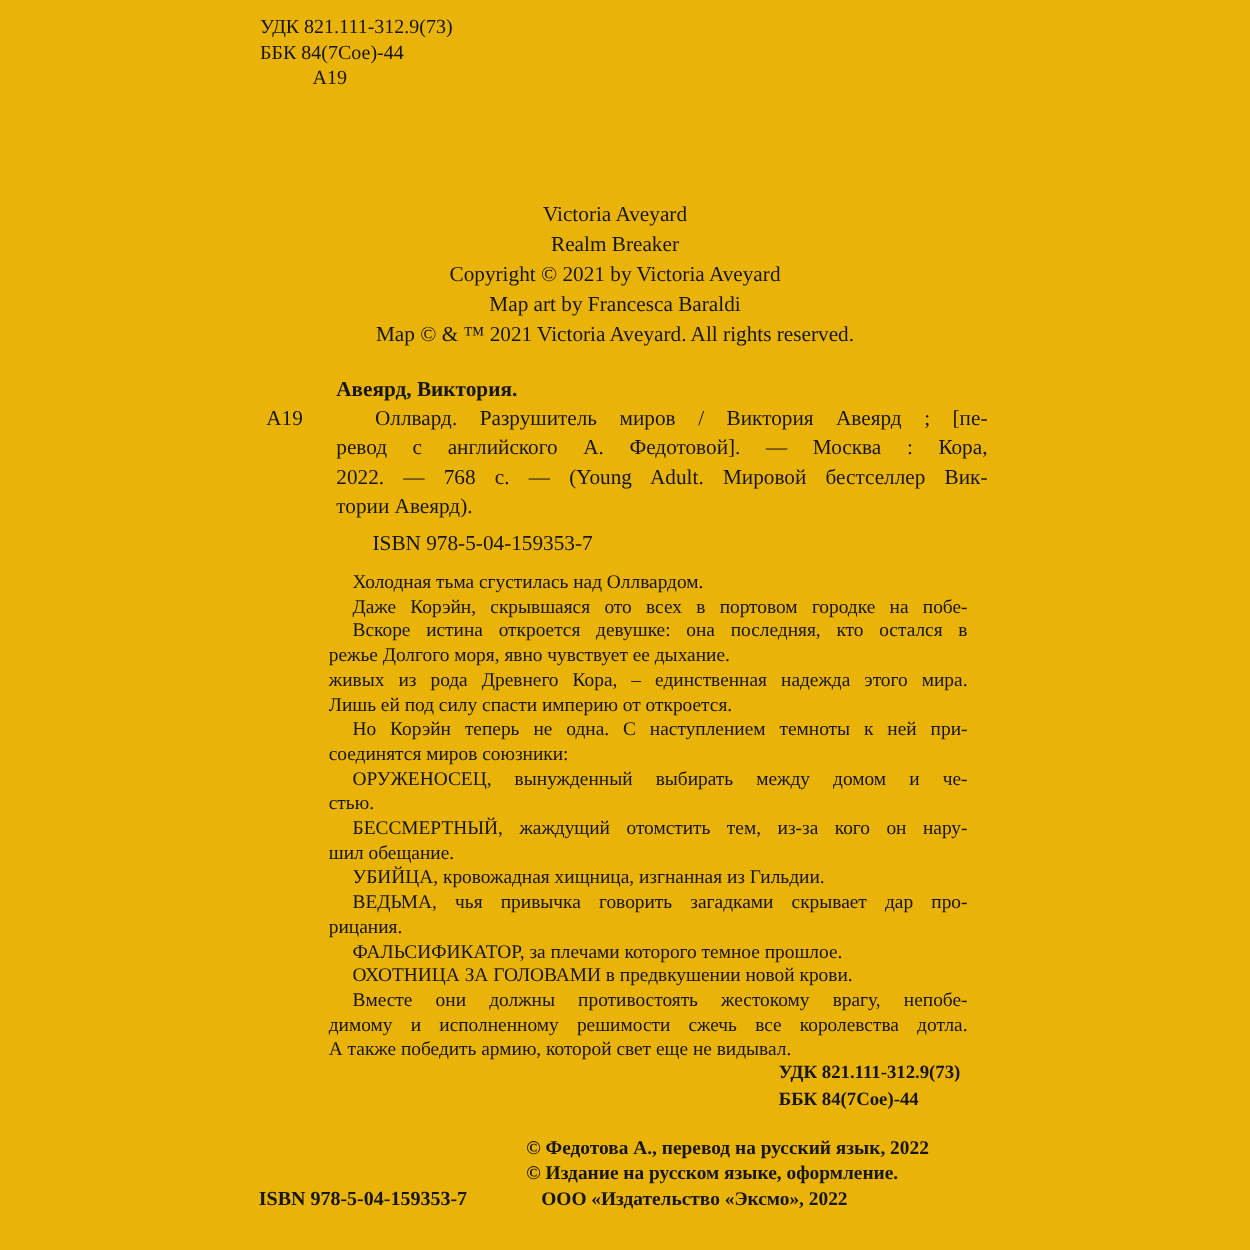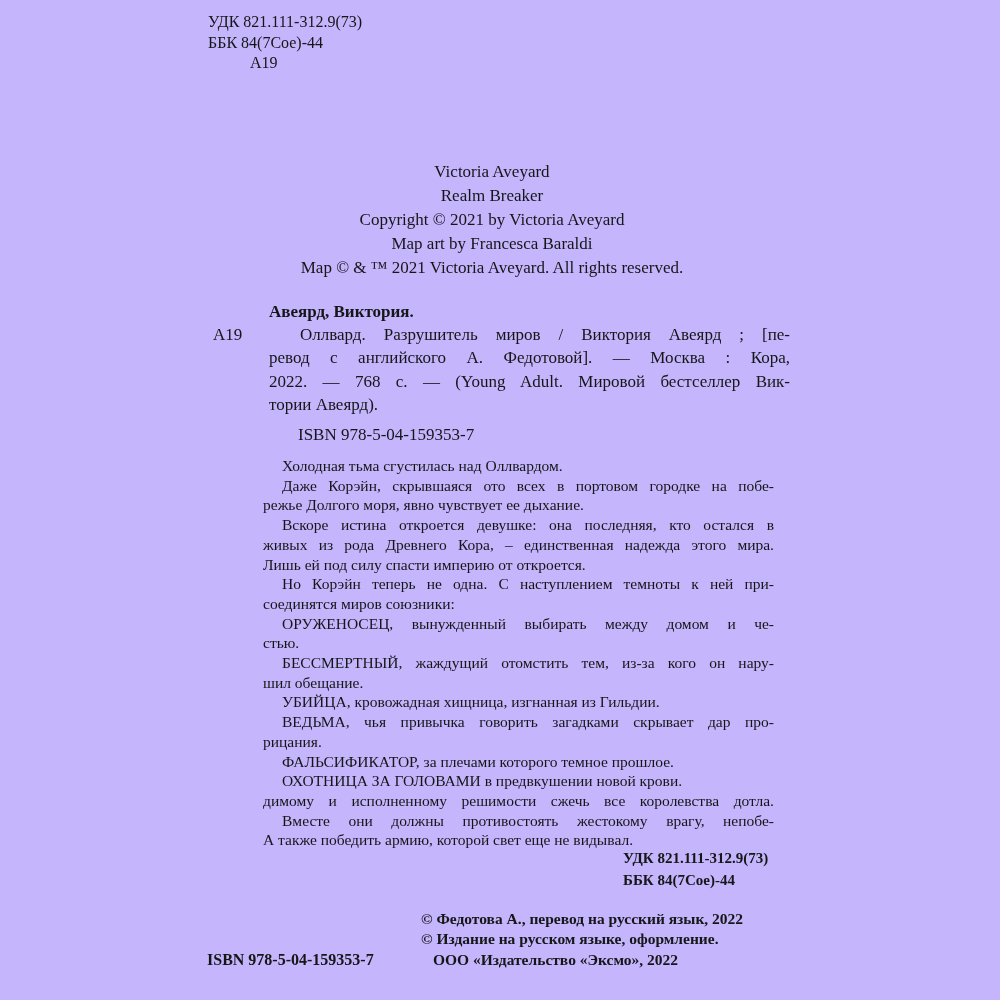--- a/index.html
+++ b/index.html
@@ -1,17 +1,17 @@
 <!DOCTYPE html>
 <html lang="ru"><head>
 <meta charset="utf-8">
 <style>
   html,body{margin:0;padding:0;background:#e8e8e8;}
   #page{
-    position:relative;width:1000px;height:1000px;background:#c4b5fd;
+    position:relative;width:1000px;height:1000px;background:#eab308;
     font-family:"Liberation Serif","DejaVu Serif",serif;color:#161616;
     overflow:hidden;margin:0 auto;
   }
   #page > div{position:absolute;}
   .line{white-space:nowrap;}
   
   .top-meta{left:208px;top:12px;font-size:16px;line-height:20.6px;}
   .top-meta .indent{padding-left:42px;}
   
   .english{left:192px;top:114px;width:600px;font-size:17px;line-height:23.9px;text-align:center;margin-top:46px;}
@@ -61,37 +61,37 @@
       <div class="line just">ревод с английского А. Федотовой]. — Москва : Кора,</div>
       <div class="line just">2022. — 768 с. — (Young Adult. Мировой бестселлер Вик-</div>
       <div class="line">тории Авеярд).</div>
     </div>
 
   <div class="card-isbn">ISBN 978-5-04-159353-7</div>
 
   <div class="annotation-block">
       <div class="line first">Холодная тьма сгустилась над Оллвардом.</div>
       <div class="line first just">Даже Корэйн, скрывшаяся ото всех в портовом городке на побе-</div>
+      <div class="line first just">Вскоре истина откроется девушке: она последняя, кто остался в</div>
       <div class="line">режье Долгого моря, явно чувствует ее дыхание.</div>
-      <div class="line first just">Вскоре истина откроется девушке: она последняя, кто остался в</div>
       <div class="line just">живых из рода Древнего Кора, – единственная надежда этого мира.</div>
       <div class="line">Лишь ей под силу спасти империю от откроется.</div>
       <div class="line first just">Но Корэйн теперь не одна. С наступлением темноты к ней при-</div>
       <div class="line">соединятся миров союзники:</div>
       <div class="line first just">ОРУЖЕНОСЕЦ, вынужденный выбирать между домом и че-</div>
       <div class="line">стью.</div>
       <div class="line first just">БЕССМЕРТНЫЙ, жаждущий отомстить тем, из-за кого он нару-</div>
       <div class="line">шил обещание.</div>
       <div class="line first">УБИЙЦА, кровожадная хищница, изгнанная из Гильдии.</div>
       <div class="line first just">ВЕДЬМА, чья привычка говорить загадками скрывает дар про-</div>
       <div class="line">рицания.</div>
       <div class="line first">ФАЛЬСИФИКАТОР, за плечами которого темное прошлое.</div>
       <div class="line first">ОХОТНИЦА ЗА ГОЛОВАМИ в предвкушении новой крови.</div>
+      <div class="line first just">Вместе они должны противостоять жестокому врагу, непобе-</div>
       <div class="line just">димому и исполненному решимости сжечь все королевства дотла.</div>
-      <div class="line first just">Вместе они должны противостоять жестокому врагу, непобе-</div>
       <div class="line">А также победить армию, которой свет еще не видывал.</div>
     </div>
 
   <div class="bottom-meta">
     <div class="line">УДК 821.111-312.9(73)</div>
     <div class="line">ББК 84(7Сое)-44</div>
   </div>
 
   <div class="copyright-block">
     <div class="line">© Федотова А., перевод на русский язык, 2022</div>

